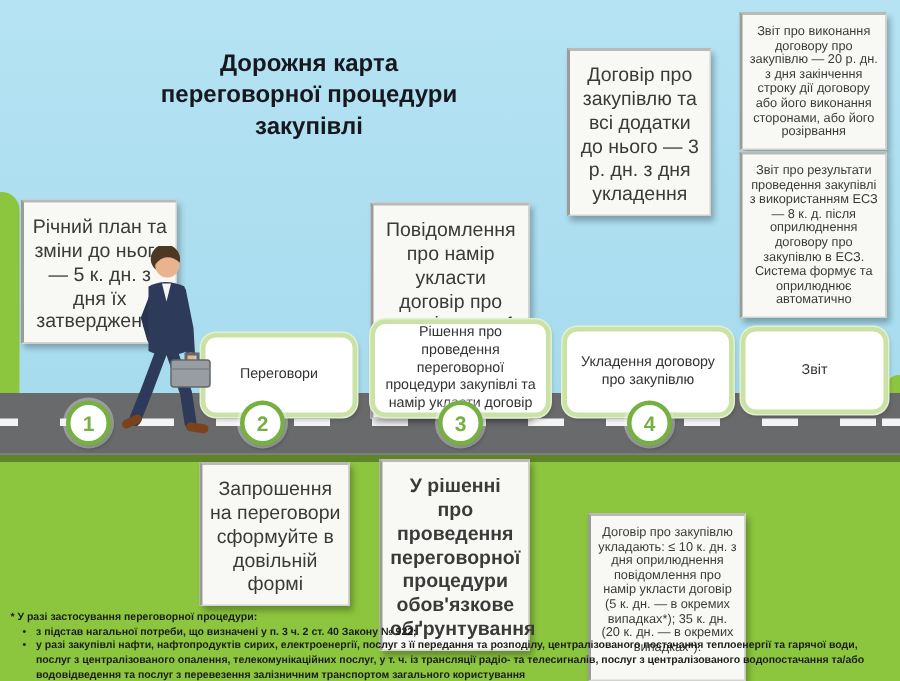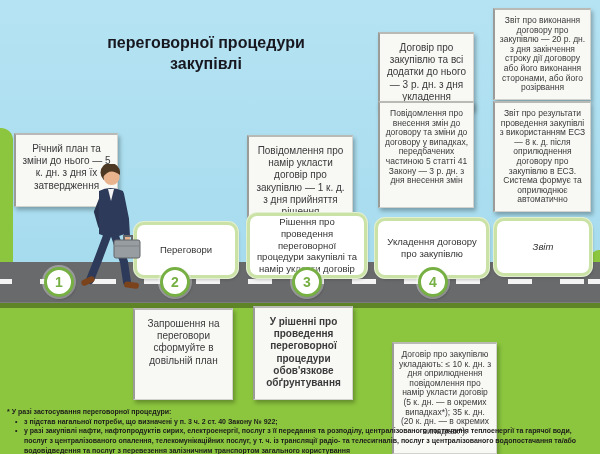--- a/index.html
+++ b/index.html
@@ -19,21 +19,21 @@
   .hill-right{position:absolute;right:0;top:250px;width:9px;height:12px;background:#8cc63e;border-top-left-radius:8px;}
   
   .title{position:absolute;left:70px;top:32px;width:272px;text-align:center;
     color:#17171f;font-weight:bold;font-size:16px;line-height:1.32;}
   .title span{display:block;}
   
   .note{
     position:absolute;box-sizing:border-box;background:#f8f8f5;
     border:1px solid #d2d2ce;border-left:2px solid #9b9b97;border-top:2px solid #b9b9b5;
     box-shadow:2px 3px 4px rgba(0,0,0,0.28);
-    color:#3a3a3a;text-align:center;font-size:10px;line-height:1.22;padding:8px 5px 6px;
+    color:#3a3a3a;text-align:center;font-size:13px;line-height:1.22;padding:8px 5px 6px;
   }
   .note--compact{font-size:8.5px;line-height:1.13;padding:6px 4px;}
   .note-a{left:14px;top:133px;width:104px;min-height:74px;}
   .note-b{left:247px;top:135px;width:106px;min-height:72px;}
   .note-c{left:378px;top:32px;width:96px;min-height:61px;}
   .note-d{left:378px;top:101px;width:96px;min-height:107px;}
   .note-e{left:493px;top:8px;width:98px;min-height:83px;}
   .note-f{left:493px;top:101px;width:98px;min-height:105px;}
   .note-g{left:133px;top:308px;width:100px;min-height:92px;}
   .note-h{left:253px;top:306px;width:100px;min-height:94px;font-weight:bold;}
@@ -43,21 +43,21 @@
     position:absolute;box-sizing:border-box;background:#ffffff;
     border:3px solid #cbe2a6;border-radius:10px;
     box-shadow:0 0 0 1px #e3f0d0,1px 2px 3px rgba(0,0,0,0.18);
     display:flex;align-items:center;justify-content:center;text-align:center;
     color:#333;font-size:9.5px;line-height:1.25;padding:4px 6px;z-index:2;
   }
   .stage-1{left:14px;top:222px;width:104px;height:56px;}
   .stage-2{left:134px;top:222px;width:104px;height:56px;}
   .stage-3{left:247px;top:213px;width:120px;height:65px;}
   .stage-4{left:375px;top:218px;width:114px;height:60px;}
-  .stage-5{left:494px;top:218px;width:98px;height:58px;font-style:italic;}
+  .stage-5{left:494px;top:218px;width:98px;height:58px;}
   
   .marker{
     position:absolute;top:267px;width:30px;height:30px;border-radius:50%;
     background:#fff;border:3px solid #76b043;box-sizing:border-box;
     color:#76b043;font-weight:bold;font-size:14px;
     display:flex;align-items:center;justify-content:center;
     box-shadow:0 0 0 2px rgba(255,255,255,0.35),1px 2px 3px rgba(0,0,0,0.3);z-index:3;
   }
   .marker-1{left:44px;} .marker-2{left:160px;} .marker-3{left:292px;} .marker-4{left:418px;}
   
@@ -74,27 +74,27 @@
 <div class="canvas">
 
   <div class="grass"></div>
   <div class="grass-shadow"></div>
   <div class="hill-left"></div>
   <div class="hill-right"></div>
   <div class="road"></div>
   <div class="road-dashes"></div>
 
   <div class="title">
+    <span>Дорожня карта</span>
     <span>переговорної процедури закупівлі</span>
   </div>
 
   <div class="note note-a">Річний план та зміни до нього — 5 к. дн. з дня їх затвердження</div>
   <div class="note note-b">Повідомлення про намір укласти договір про закупівлю — 1 к. д. з дня прийняття рішення</div>
   <div class="note note-c">Договір про закупівлю та всі додатки до нього — 3 р. дн. з дня укладення</div>
-  <div class="note note--compact note-d">Повідомлення про внесення змін до договору та зміни до договору у випадках, передбачених частиною 5 статті 41 Закону — 3 р. дн. з дня внесення змін</div>
   <div class="note note--compact note-e">Звіт про виконання договору про закупівлю — 20 р. дн. з дня закінчення строку дії договору або його виконання сторонами, або його розірвання</div>
   <div class="note note--compact note-f">Звіт про результати проведення закупівлі з використанням ЕСЗ — 8 к. д. після оприлюднення договору про закупівлю в ЕСЗ. Система формує та оприлюднює автоматично</div>
 
   <div class="stage stage-2">Переговори</div>
   <div class="stage stage-3">Рішення про проведення переговорної процедури закупівлі та намір укласти договір</div>
   <div class="stage stage-4">Укладення договору про закупівлю</div>
   <div class="stage stage-5">Звіт</div>
 
   <div class="marker marker-1">1</div>
   <div class="marker marker-2">2</div>
@@ -118,21 +118,21 @@
       <rect x="1" y="114" width="14" height="6" rx="3" fill="#7b431c" transform="rotate(-25 8 117)"></rect>
       <rect x="44" y="118" width="15" height="6" rx="3" fill="#7b431c" transform="rotate(8 50 121)"></rect>
     </g>
     <g>
       <path d="M44,76 v-4 h8 v4" fill="none" stroke="#63676b" stroke-width="2"></path>
       <rect x="34" y="76" width="26" height="18" rx="2" fill="#989da2" stroke="#63676b"></rect>
       <line x1="34" y1="82" x2="60" y2="82" stroke="#7d8186"></line>
     </g>
   </svg>
 
-  <div class="note note-g">Запрошення на переговори сформуйте в довільній план</div>
+  <div class="note note-g">Запрошення на переговори сформуйте в довільній формі</div>
   <div class="note note-h">У рішенні про проведення переговорної процедури обов'язкове обґрунтування</div>
   <div class="note note--compact note-i">Договір про закупівлю укладають: ≤ 10 к. дн. з дня оприлюднення повідомлення про намір укласти договір (5 к. дн. — в окремих випадках*); 35 к. дн. (20 к. дн. — в окремих випадках*).</div>
 
   <div class="footnote">
     <div>* У разі застосування переговорної процедури:</div>
     <div class="bullet">з підстав нагальної потреби, що визначені у п. 3 ч. 2 ст. 40 Закону № 922;</div>
     <div class="bullet">у разі закупівлі нафти, нафтопродуктів сирих, електроенергії, послуг з її передання та розподілу, централізованого постачання теплоенергії та гарячої води, послуг з централізованого опалення, телекомунікаційних послуг, у т. ч. із трансляції радіо- та телесигналів, послуг з централізованого водопостачання та/або водовідведення та послуг з перевезення залізничним транспортом загального користування</div>
   </div>
 
 </div>

